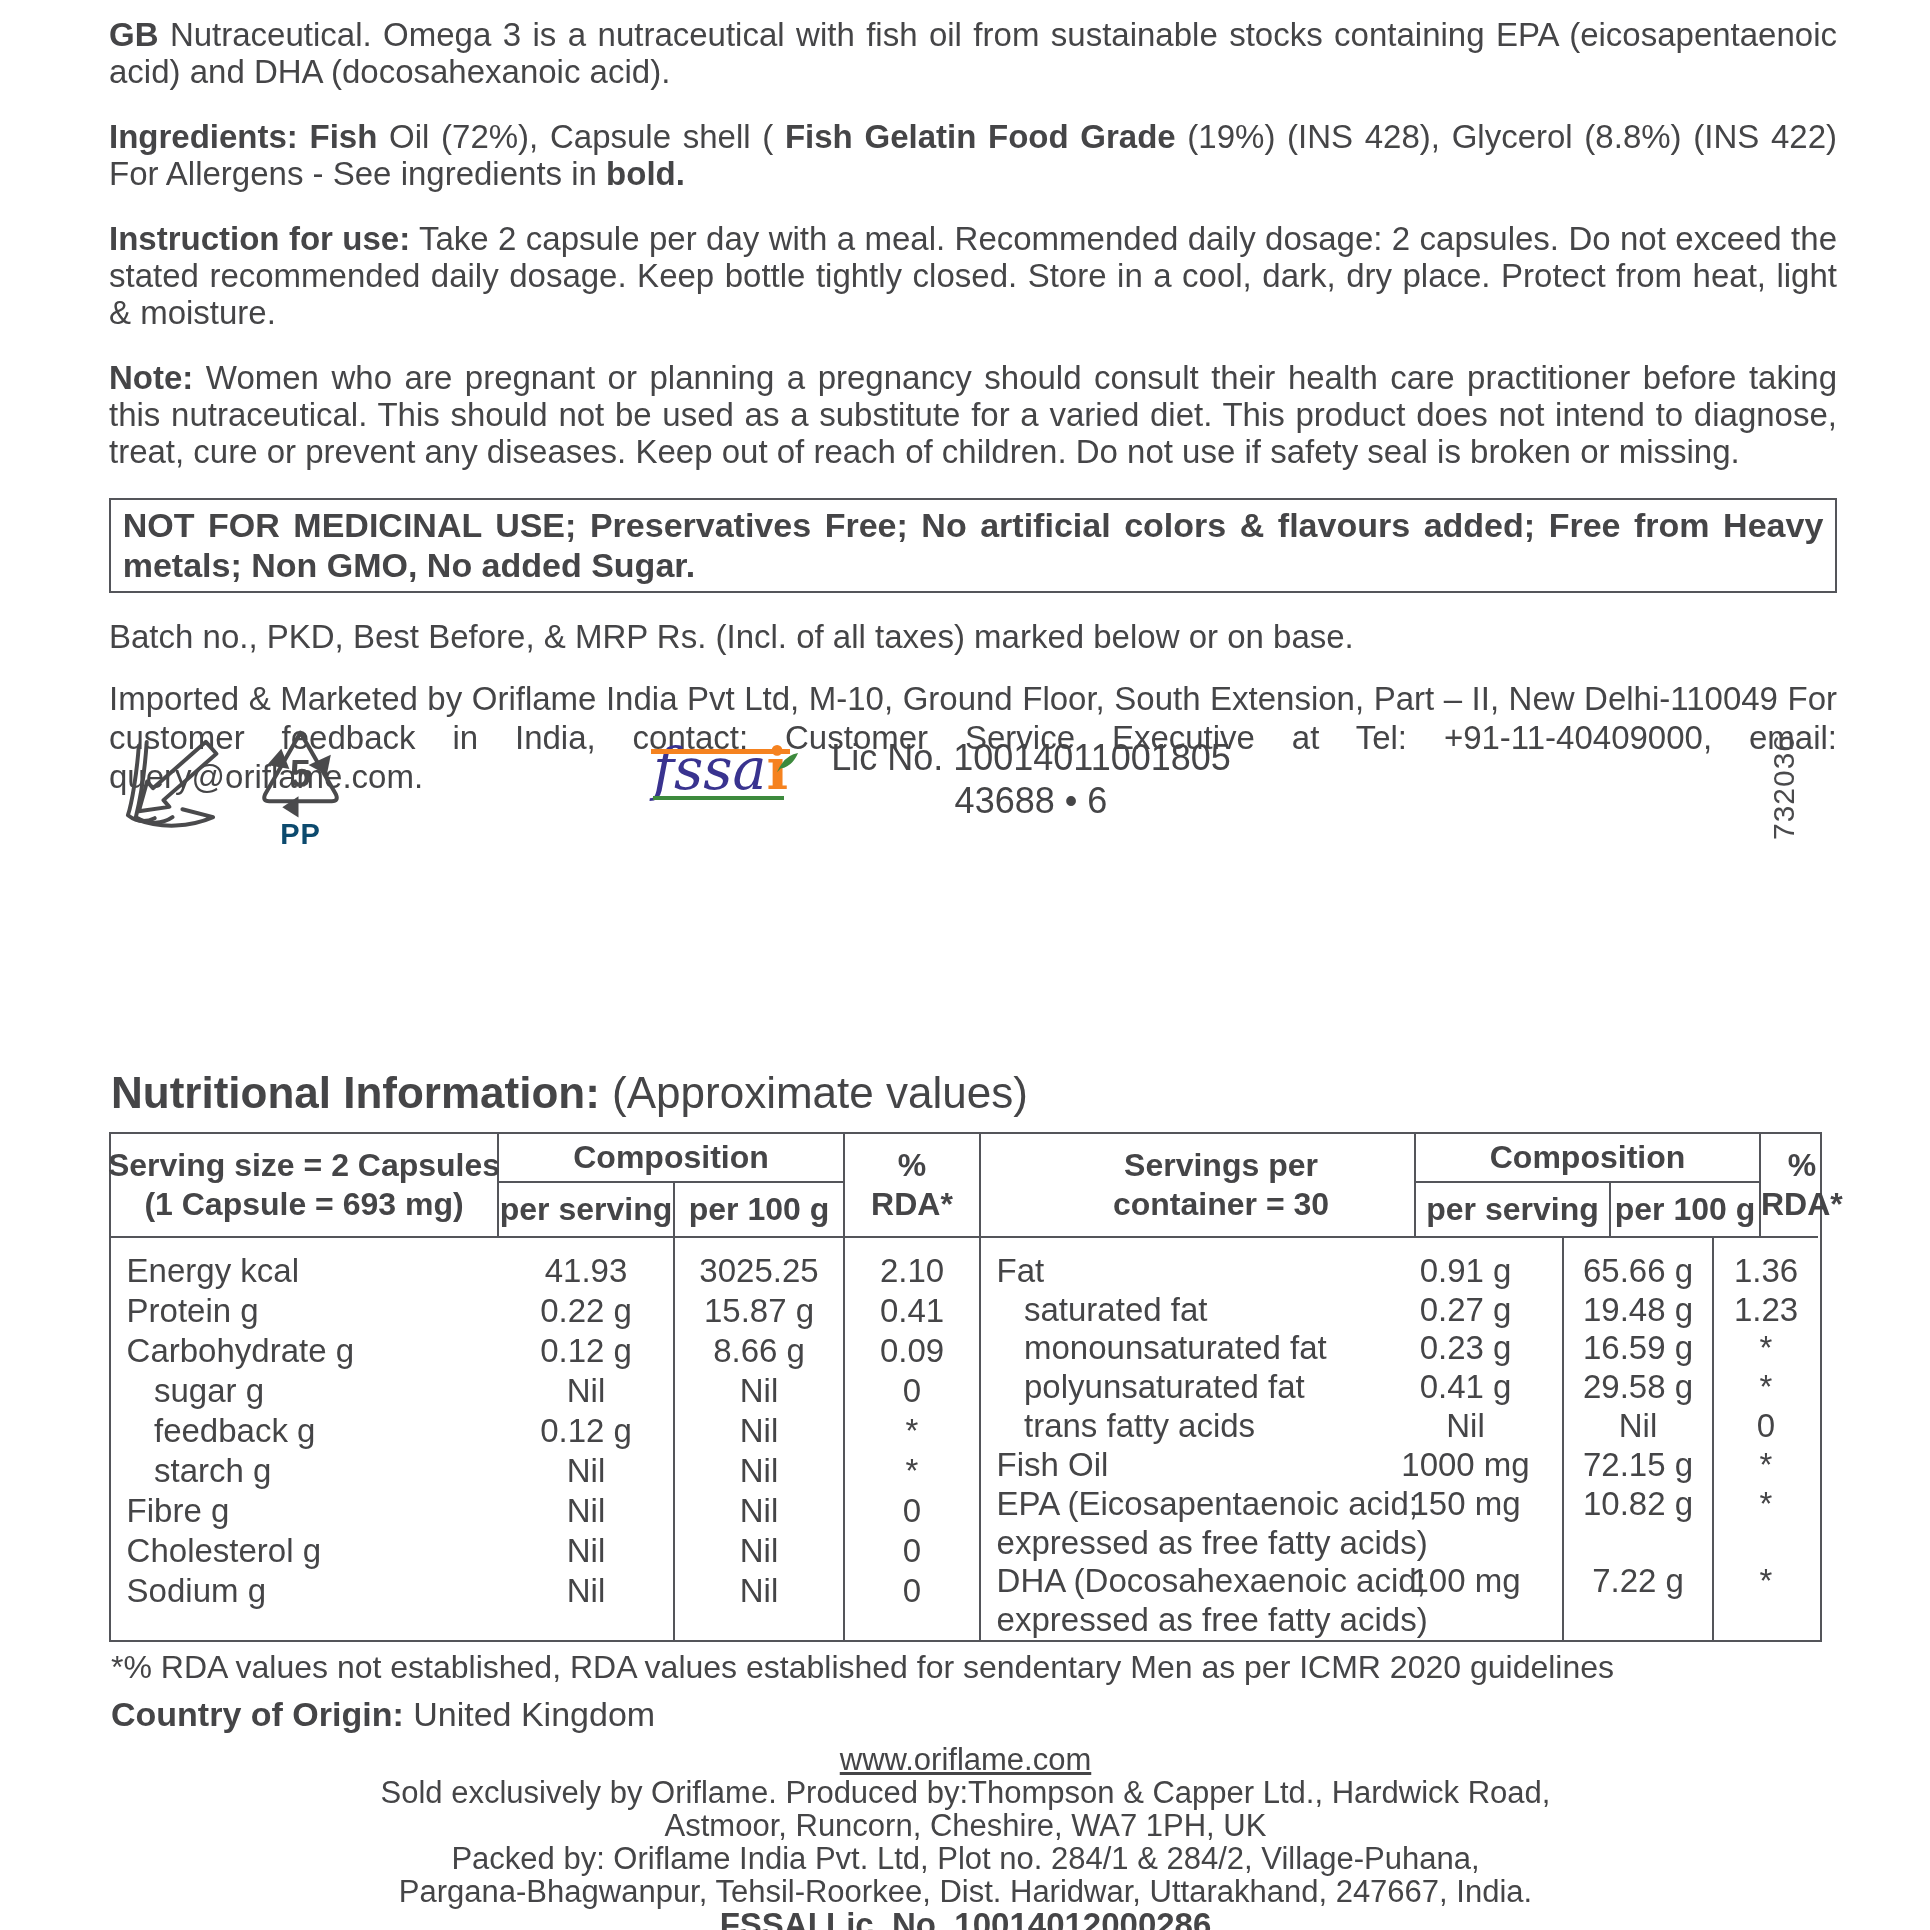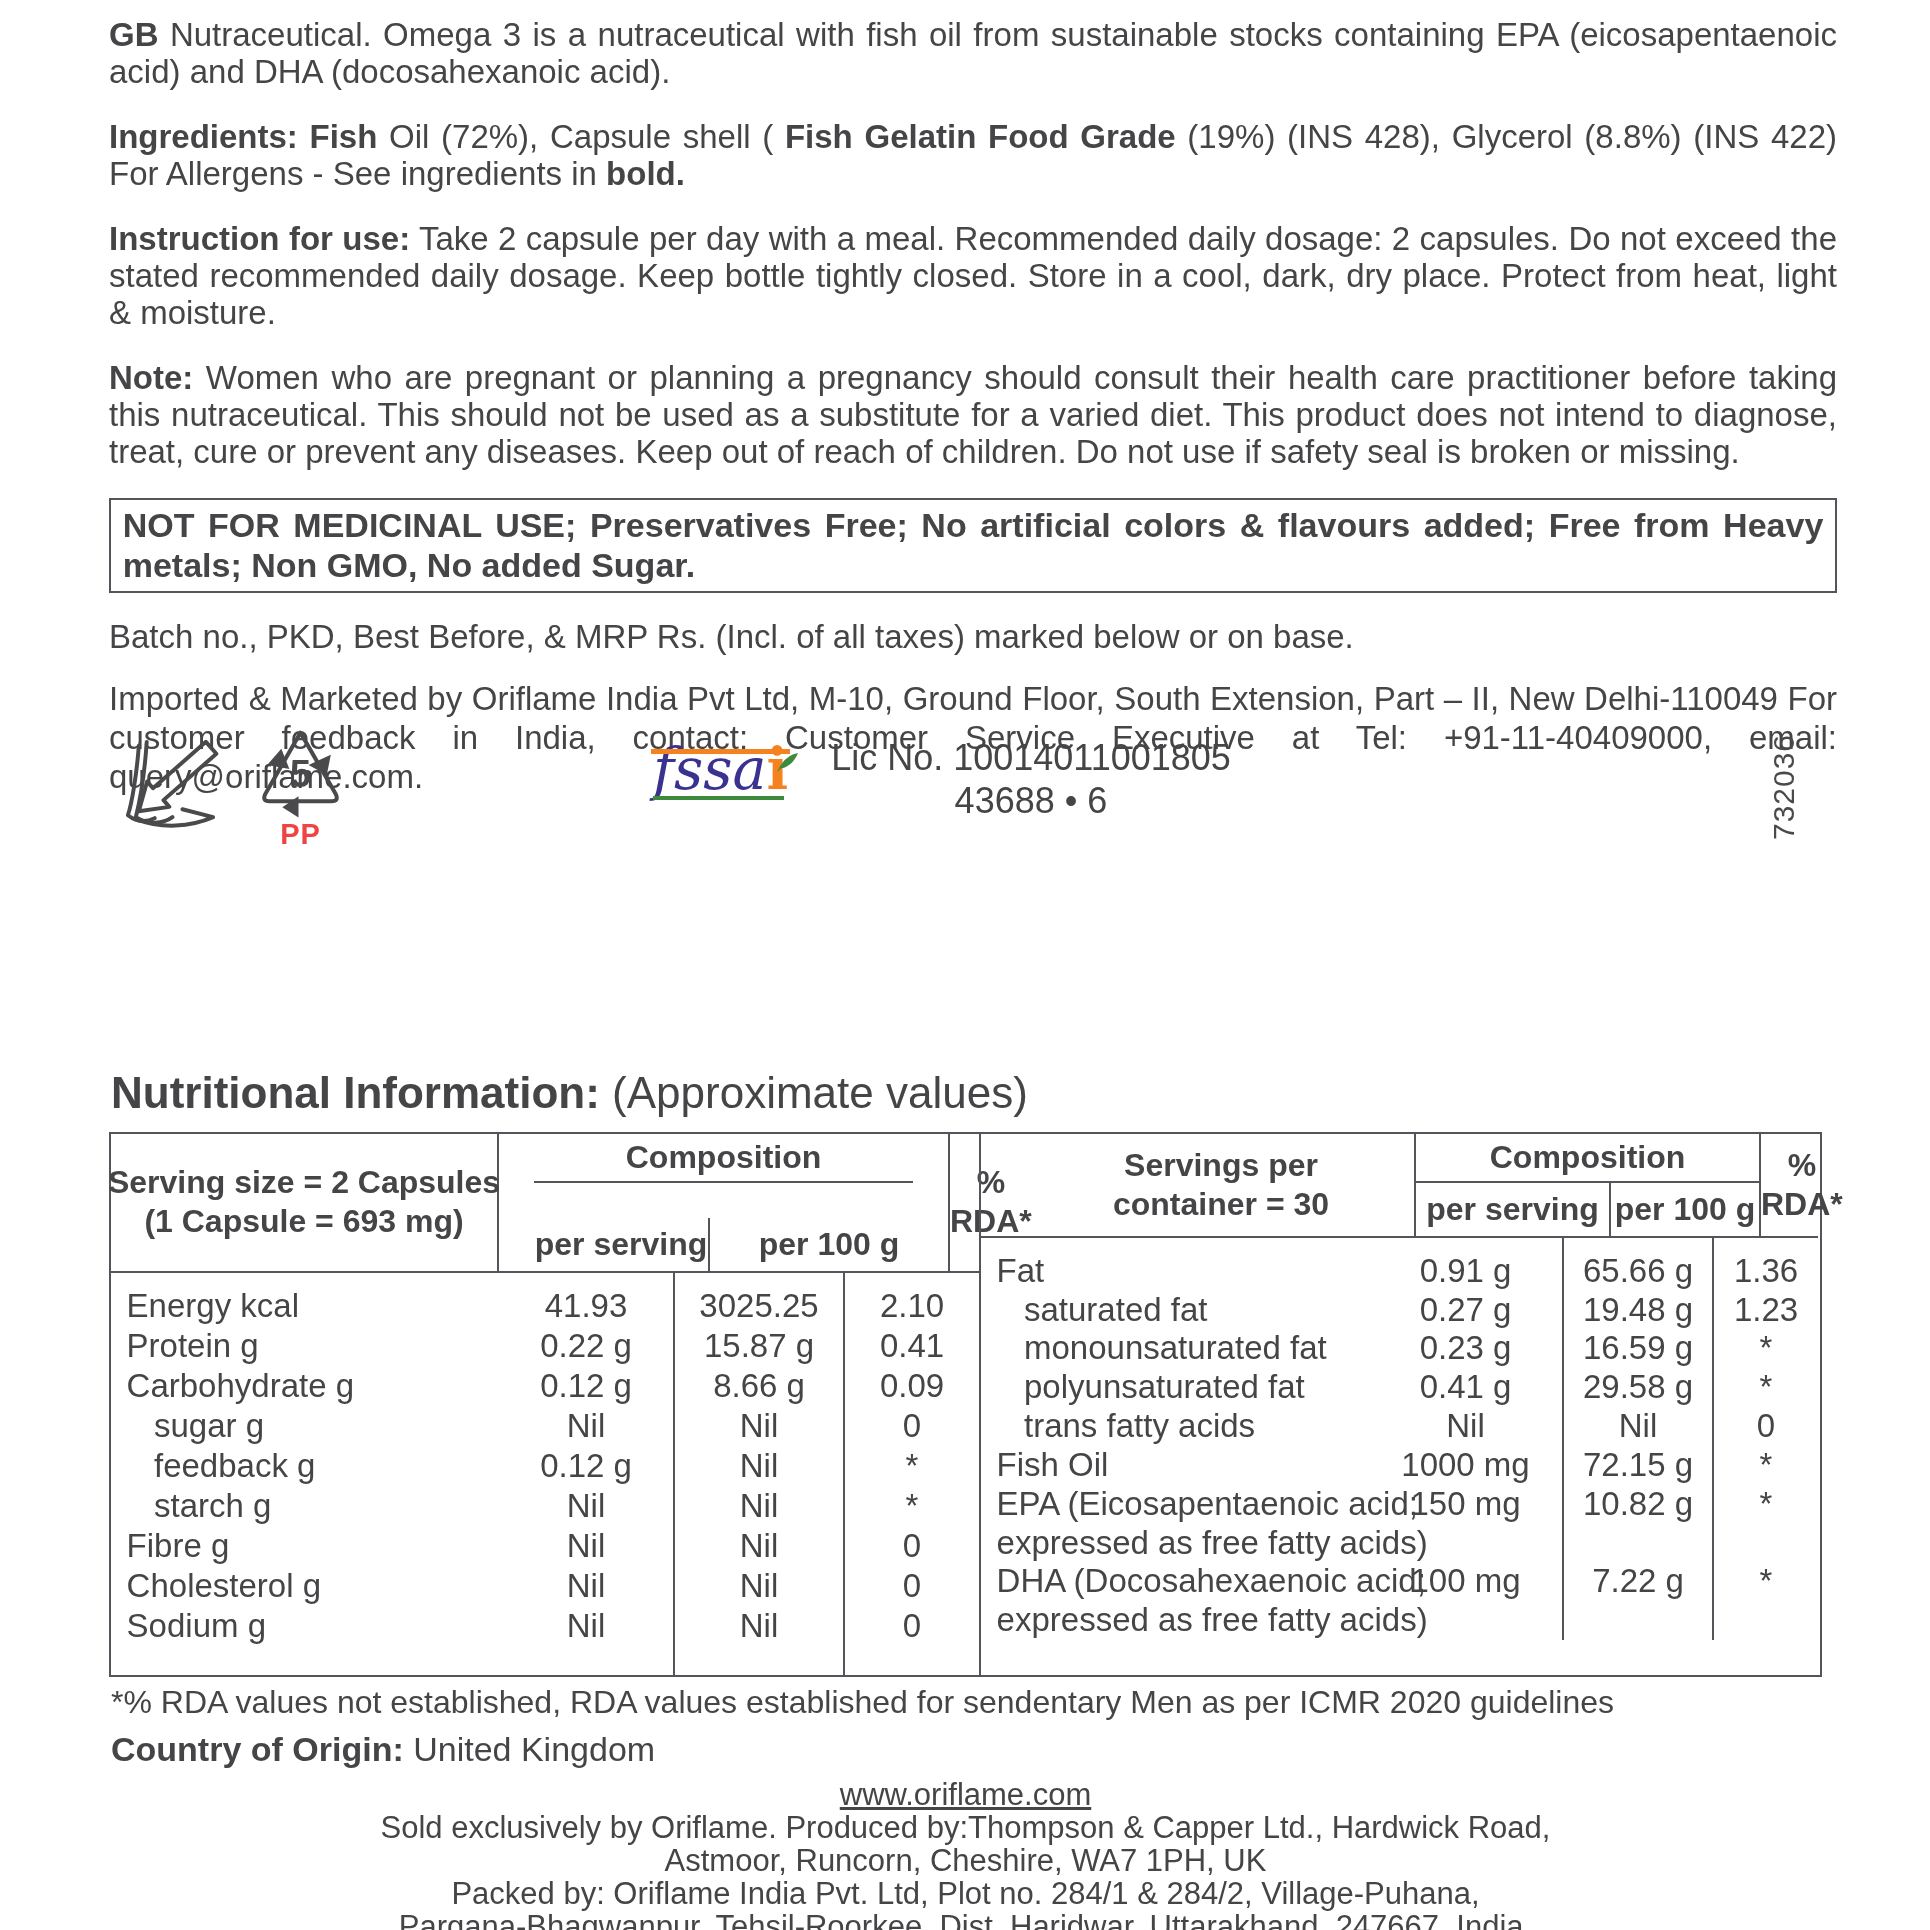--- a/index.html
+++ b/index.html
@@ -19,21 +19,21 @@
   .para{margin:0 0 28px 0;font-size:33px;line-height:37px;text-align:justify;}
   .para b{font-weight:bold;}
   .legal-box{border:2.9px solid var(--line);padding:5.9px 11.7px;font-size:34px;line-height:40px;font-weight:bold;text-align:justify;margin:5.9px 0 25px 0;}
   .batch-line{margin:0 0 23.4px 0;font-size:33px;line-height:37px;}
   .imported-line{margin:0;font-size:33px;line-height:39px;text-align:justify;}
 
   
   .icons-row{position:absolute;top:720px;left:109px;right:109px;height:185px;}
   .paper-icon{position:absolute;left:7.8px;top:3.9px;}
   .recycle-wrap{position:absolute;left:138px;top:2px;width:107px;text-align:center;}
-  .recycle-code{display:block;font-size:29px;font-weight:bold;letter-spacing:1px;color:#ef4444;margin-top:-3.9px;}
+  .recycle-code{display:block;font-size:29px;font-weight:bold;letter-spacing:1px;color:#0c4a6e;margin-top:-3.9px;}
   .fssai-group{position:absolute;left:542px;top:13.7px;display:flex;align-items:flex-start;gap:37px;}
   .fssai-logo{position:relative;font-family:"DejaVu Serif","Liberation Serif",serif;font-style:italic;font-size:57px;line-height:57px;color:var(--fssai-blue);padding:5.9px 5.9px 2px 2px;}
   .fssai-topbar{position:absolute;left:0;right:3.9px;top:15.6px;height:4.9px;background:var(--fssai-orange);}
   .fssai-underline{position:absolute;left:2px;right:9.8px;bottom:0;height:3.9px;background:var(--fssai-green);}
   .fssai-logo .fi{color:var(--fssai-orange);font-style:normal;font-weight:bold;}
   .fssai-leaf{position:absolute;right:-5.9px;top:-7.8px;}
   .lic-block{font-size:36px;line-height:43px;padding-top:2px;}
   .lic-line2{text-align:center;}
   .side-code{position:absolute;top:733px;right:125px;width:43px;height:107px;display:flex;align-items:center;justify-content:center;}
   .side-code span{display:block;white-space:nowrap;transform:rotate(-90deg);font-size:30px;letter-spacing:1px;color:#4a4a4c;}
@@ -41,21 +41,21 @@
   
   .nutrition{position:absolute;top:1067px;left:109px;right:109px;}
   .nut-heading{font-size:44px;line-height:51px;margin:0 0 13.7px 2px;}
   .nut-heading .hb{font-weight:bold;}
   .nut-heading .hn{font-weight:normal;}
 
   .ntable{display:flex;border:2.9px solid var(--line);width:100%;}
   .half{width:868px;}
   .half.right{width:839px;border-left:2px solid var(--line);}
   .thead{display:grid;grid-template-rows:49px 53px;border-bottom:2px solid var(--line);font-weight:bold;font-size:32px;}
-  .half.left  .thead{grid-template-columns:388px 176px 168px 1fr;gap:35px;}
+  .half.left  .thead{grid-template-columns:388px 176px 168px 1fr;}
   .half.right .thead{grid-template-columns:388px 195px 148px 1fr;padding-left:47px;}
   .th{display:flex;align-items:center;justify-content:center;text-align:center;white-space:nowrap;}
   .th-label{grid-area:1/1/3/2;flex-direction:column;line-height:39px;border-right:2px solid var(--line);}
   .th-comp{grid-area:1/2/2/4;border-bottom:2px solid var(--line);}
   .th-ps{grid-area:2/2/3/3;border-right:2px solid var(--line);}
   .th-p100{grid-area:2/3/3/4;border-radius:25px;}
   .th-rda{grid-area:1/4/3/5;flex-direction:column;line-height:39px;border-left:2px solid var(--line);}
 
   .tbody{display:flex;height:402px;font-size:33px;}
   .bc{display:flex;flex-direction:column;padding-top:13.7px;height:100%;}

